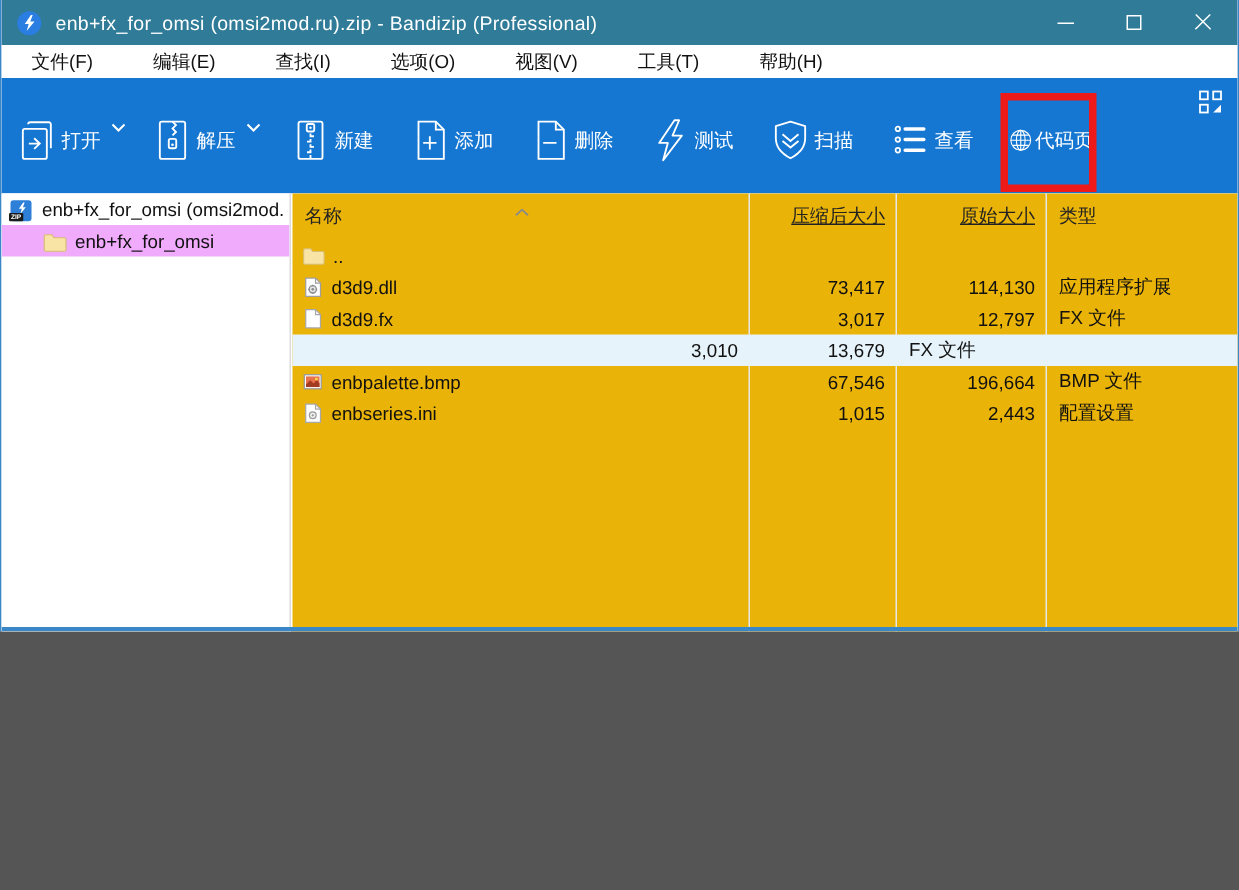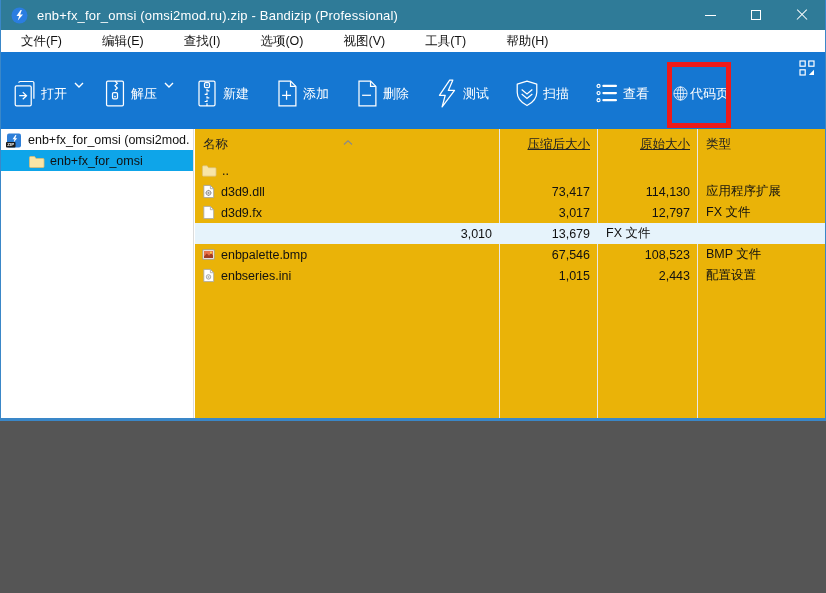--- a/index.html
+++ b/index.html
@@ -29,21 +29,21 @@
          align-items:center; justify-content:flex-start; color:#fff; }
   .tbtn svg{ width:35px; height:35px; display:block; margin-top:2px; }
   .tbtn .tlabel{ font-size:13px; margin-top:4px; white-space:nowrap; }
   .tchev{ position:absolute; top:26px; width:16px; height:14px; display:flex; align-items:center; justify-content:center; }
   .red-box{ position:absolute; left:666px; top:10px; width:64px; height:66px; border:5px solid #ee1a1a; pointer-events:none; }
   .grid-btn{ position:absolute; right:10px; top:8px; width:16px; height:16px; }
   
   .main{ position:absolute; left:0; top:129px; width:100%; height:416px; background:#fff; }
   .tree{ position:absolute; left:0; top:0; width:193px; height:100%; border-right:1px solid #dcdcdc; background:#fff; overflow:hidden; }
   .tree-row{ height:21px; display:flex; align-items:center; font-size:12.5px; color:#111; white-space:nowrap; padding-top:1px; }
-  .tree-row.sel{ background:#0ea5e9;align-items:center; }
+  .tree-row.sel{ background:#f0abfc;align-items:center; }
   .tree-row .ti{ width:17px; height:15px; margin-right:5px; flex:0 0 auto; }
   .tree-row.root{ padding-left:5px; }
   .tree-row.child{ padding-left:27px; }
   .list{ position:absolute; left:194px; top:0; right:0; height:100%; background:#eab308; }
   .col-sep{ position:absolute; top:0; bottom:0; width:1px; background:#e7e7e7; }
   .lheader{ position:absolute; left:0; top:0; right:0; height:31px; display:grid;
             grid-template-columns:305px 98px 100px 1fr; align-items:center; font-size:12.5px; color:#222; }
   .lheader .h{ padding:0 8px; white-space:nowrap; }
   .lheader .h.r{ text-align:right;text-decoration:underline; }
   .sort-ind{ position:absolute; left:148px; top:2px; }
@@ -313,21 +313,21 @@
           <div class="cell name">
             <svg width="15" height="15" viewBox="0 0 16 16">
               <rect x="2" y="3" width="12" height="10" fill="#fff" stroke="#9a9a9a" stroke-width="0.9"></rect>
               <rect x="3.2" y="4.2" width="9.6" height="7.6" fill="#e8734a"></rect>
               <path d="M3.2 10 l3 -3 2.4 2.2 2.2 -2.6 2 2.4 v2.8 h-9.6 z" fill="#a33b22"></path>
               <circle cx="10.6" cy="6" r="1.1" fill="#f7d34e"></circle>
             </svg>
             <span>enbpalette.bmp</span>
           </div>
           <div class="cell r">67,546</div>
-          <div class="cell r">108,523</div>
+          <div class="cell r">196,664</div>
           <div class="cell">BMP 文件</div>
         </div>
 
         <div class="row">
           <div class="cell name">
             <svg width="15" height="15" viewBox="0 0 16 16">
               <path d="M3 1.5 h7 l3.5 3.5 V14.5 H3 z" fill="#fff" stroke="#a8a8a8" stroke-width="0.9"></path>
               <path d="M10 1.5 V5 h3.5" fill="none" stroke="#a8a8a8" stroke-width="0.9"></path>
               <circle cx="8" cy="9.5" r="2.4" fill="#eee" stroke="#9a9a9a" stroke-width="0.9"></circle>
               <circle cx="8" cy="9.5" r="0.8" fill="#9a9a9a"></circle>

